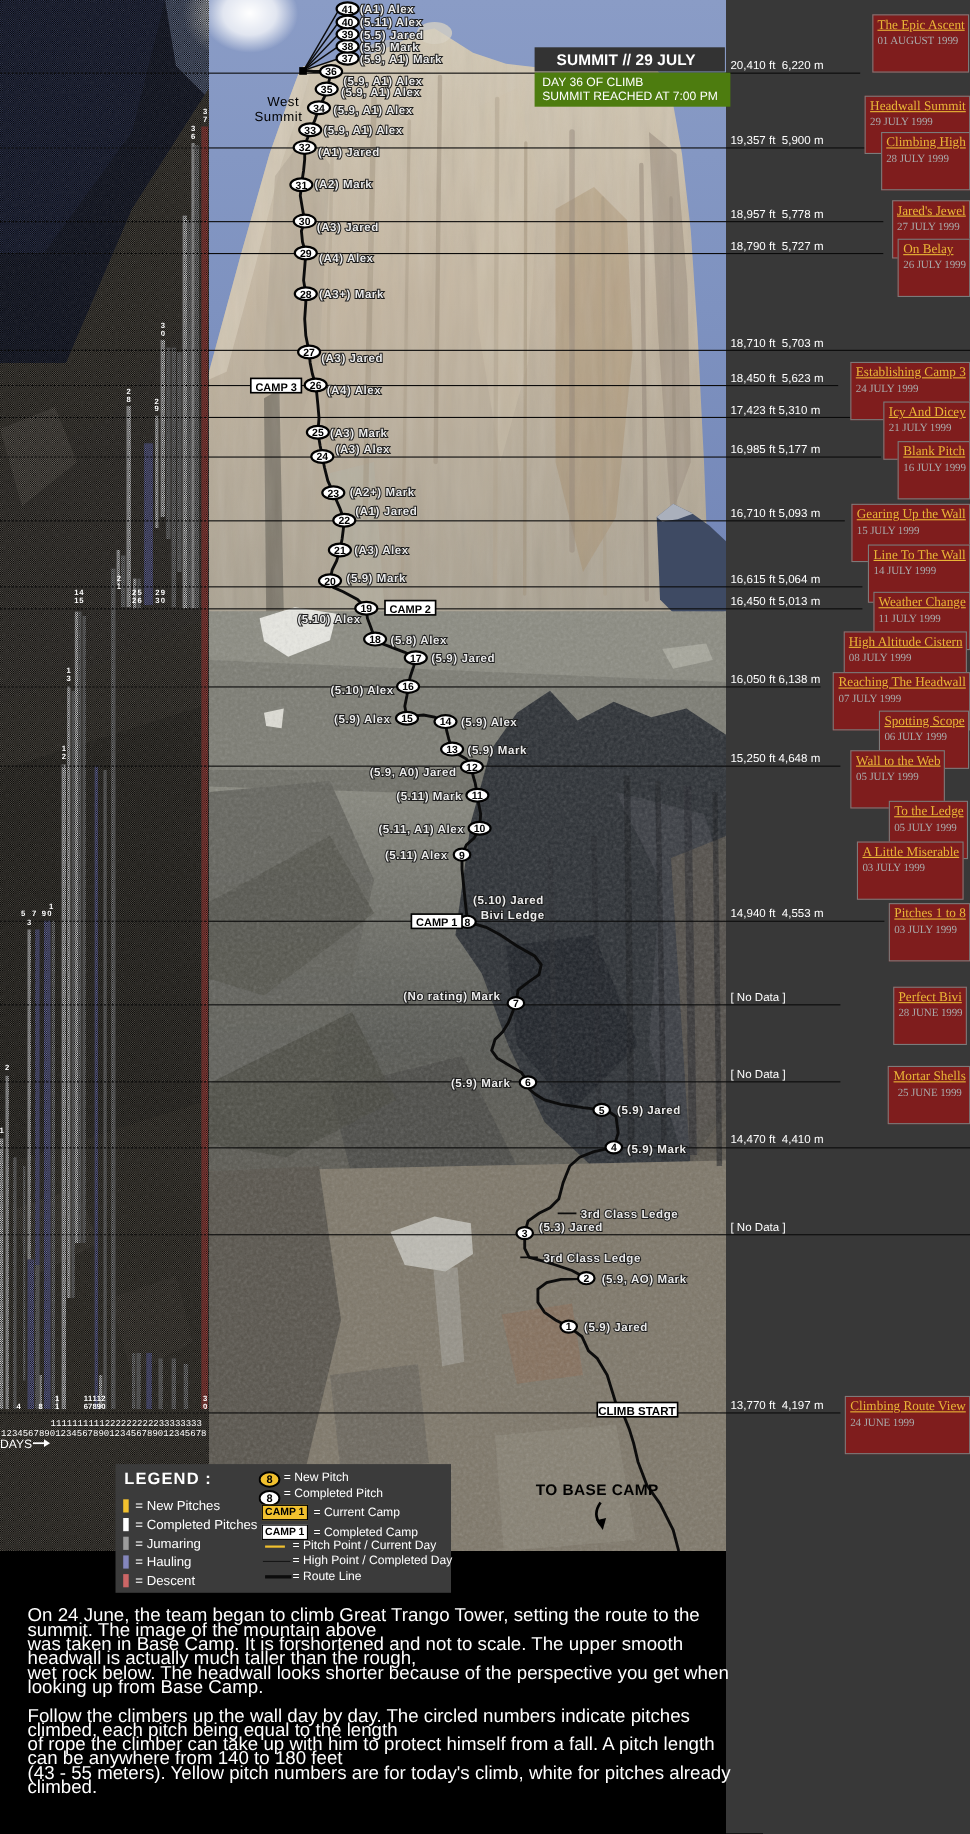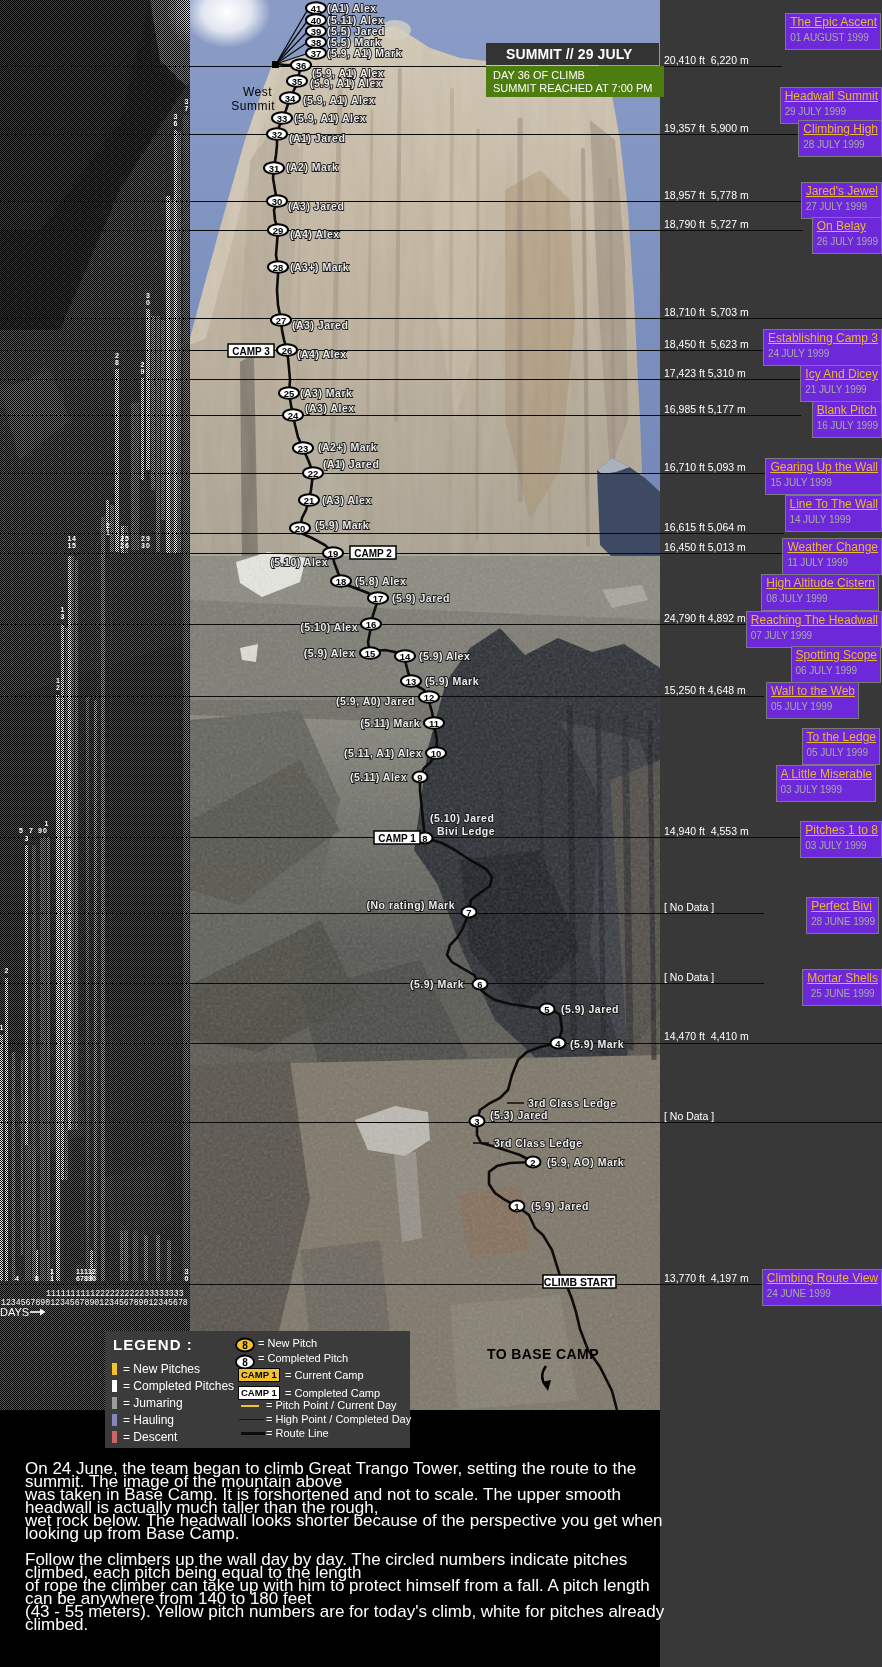--- a/index.html
+++ b/index.html
@@ -1,20 +1,20 @@
 <!DOCTYPE html>
 <html><head><meta charset="utf-8">
 <style>
 html,body{margin:0;padding:0;background:#000;}
 #page{position:relative;width:882px;height:1667px;background:#000;overflow:hidden;
   font-family:"Liberation Sans", sans-serif;}
 #rightcol{position:absolute;left:660px;top:0;width:222px;height:1667px;background:#383838;z-index:2;}
 .eline{position:absolute;height:1px;background:#0a0a0a;z-index:3;}
 .elev{position:absolute;left:664px;color:#fff;font-size:10.5px;letter-spacing:0px;z-index:4;white-space:nowrap;}
-.rbox{position:absolute;background:#6d28d9;border:1px solid #7b7b7b;z-index:4;padding:1px 3px 4px 4px;white-space:nowrap;}
+.rbox{position:absolute;background:#7f1d1d;border:1px solid #7b7b7b;z-index:4;padding:1px 3px 20px 4px;white-space:nowrap;font-family:Liberation Serif, serif;}
 .rbox a{color:#eab637;font-size:12px;text-decoration:underline;display:block;line-height:15px;}
 .rbox{font-stretch:normal;}
 .rbox .dt{color:#a9a9a9;font-size:10px;letter-spacing:-0.1px;line-height:15px;display:block;}
 #sumbox1{position:absolute;left:486px;top:43px;width:173px;height:22px;background:#333333;z-index:5;
   color:#fff;font-weight:bold;font-size:14px;line-height:23px;padding-left:20px;box-sizing:border-box;letter-spacing:0.1px;}
 #sumbox2{position:absolute;left:486px;top:66px;width:178px;height:31px;background:#4d7c0f;z-index:5;
   color:#fff;font-size:11px;line-height:13px;padding:3px 0 6px 7px;box-sizing:border-box;letter-spacing:0px;}
 #legend{position:absolute;left:105px;top:1331px;width:305px;height:117px;background:#3b3b3b;z-index:6;color:#fff;}
 #legend .t{position:absolute;left:8px;top:5px;font-weight:bold;font-size:15px;letter-spacing:1px;}
 .litem{position:absolute;font-size:12px;white-space:nowrap;}
@@ -516,21 +516,21 @@
 <div class="elev" style="top:122px;">19,357 ft&nbsp; 5,900 m</div>
 <div class="elev" style="top:189px;">18,957 ft&nbsp; 5,778 m</div>
 <div class="elev" style="top:218px;">18,790 ft&nbsp; 5,727 m</div>
 <div class="elev" style="top:306px;">18,710 ft&nbsp; 5,703 m</div>
 <div class="elev" style="top:338px;">18,450 ft&nbsp; 5,623 m</div>
 <div class="elev" style="top:367px;">17,423 ft 5,310 m</div>
 <div class="elev" style="top:403px;">16,985 ft 5,177 m</div>
 <div class="elev" style="top:461px;">16,710 ft 5,093 m</div>
 <div class="elev" style="top:521px;">16,615 ft 5,064 m</div>
 <div class="elev" style="top:541px;">16,450 ft 5,013 m</div>
-<div class="elev" style="top:612px;">24,790 ft 4,892 m</div>
+<div class="elev" style="top:612px;">16,050 ft 6,138 m</div>
 <div class="elev" style="top:684px;">15,250 ft 4,648 m</div>
 <div class="elev" style="top:825px;">14,940 ft&nbsp; 4,553 m</div>
 <div class="elev" style="top:901px;">[ No Data ]</div>
 <div class="elev" style="top:971px;">[ No Data ]</div>
 <div class="elev" style="top:1030px;">14,470 ft&nbsp; 4,410 m</div>
 <div class="elev" style="top:1110px;">[ No Data ]</div>
 <div class="elev" style="top:1272px;">13,770 ft&nbsp; 4,197 m</div>
 
 <div class="rbox" style="right:1px;top:13px;">
       <a href="#">The Epic Ascent</a>

